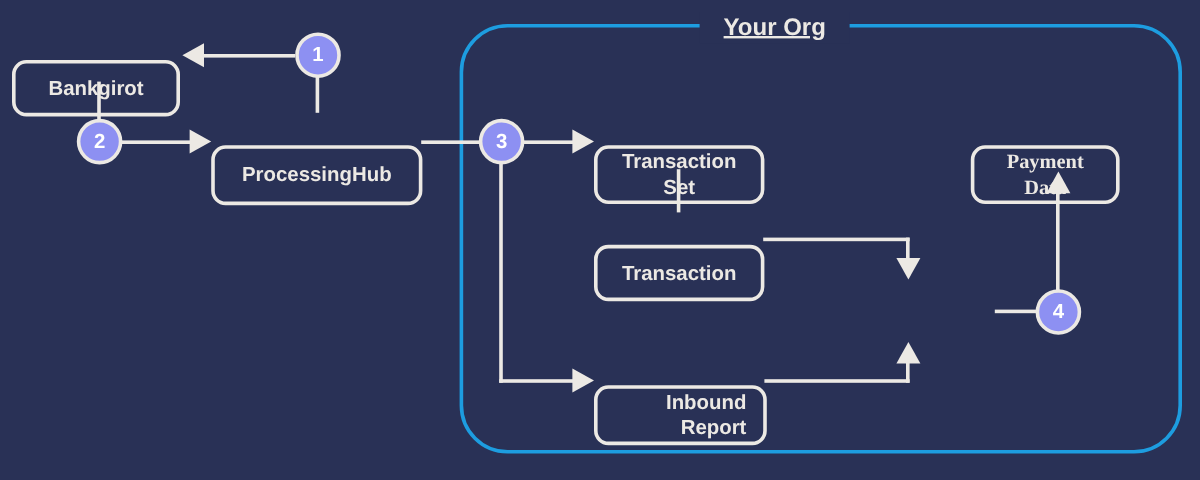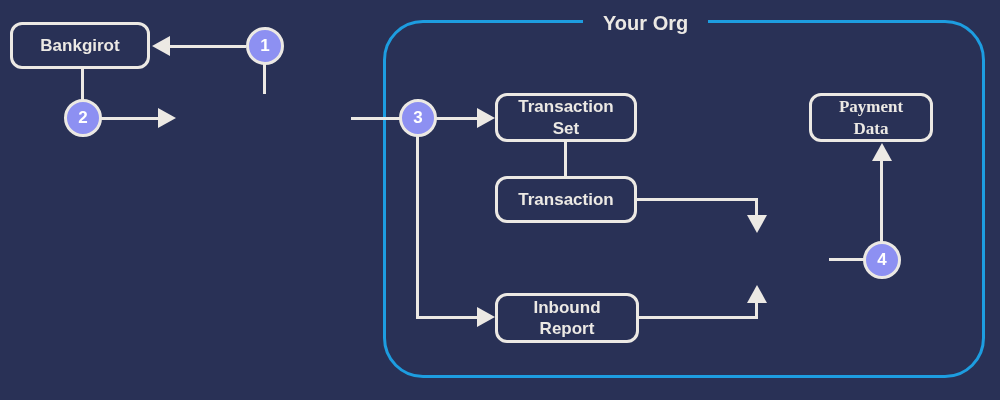--- a/index.html
+++ b/index.html
@@ -28,20 +28,21 @@
     display:flex;
     align-items:center;
     justify-content:center;
     text-align:center;
     color:var(--stroke);
     font-weight:bold;
     font-size:17px;
     line-height:1.25;
     padding:16px 14px;
     z-index:3;
+    margin-top:28px;
   }
   .badge{
     position:absolute;
     box-sizing:border-box;
     width:38px;
     height:38px;
     border:3px solid var(--stroke);
     border-radius:50%;
     background:var(--lavender);
     color:#ffffff;
@@ -94,29 +95,30 @@
   .org-title{
     position:absolute;
     top:-13px; left:197px;
     padding:0 20px;
     background:var(--bg);
     color:var(--stroke);
     font-size:20px;
     font-weight:bold;
     line-height:26px;
     white-space:nowrap;
+    text-decoration:underline;
   }
   
   .n-bankgirot       {left:10px;  top:22px;  width:140px; height:47px;}
   .n-processing-hub  {left:176px; top:93px;  width:176px; height:50px;}
   .n-transaction-set {left:495px; top:93px;  width:142px; height:49px;}
   .n-transaction     {left:495px; top:176px; width:142px; height:47px;}
   .n-payment-data    {left:809px; top:93px;  width:124px; height:49px;font-family:Liberation Serif, serif;}
   .n-guided-matching {left:686px; top:234px; width:144px; height:50px;}
-  .n-inbound-report  {left:495px; top:293px; width:144px; height:50px;}
+  .n-inbound-report  {left:495px; top:293px; width:144px; height:50px;text-align:right;}
   
   .b-1{left:246px; top:27px;}
   .b-2{left:64px;  top:99px;}
   .b-3{left:399px; top:99px;}
   .b-4{left:863px; top:241px;}
 </style>
 </head>
 <body>
 
 <div class="stage">
@@ -145,20 +147,23 @@
   <div class="arrow right" style="left:158px;top:108px;"></div>
   <div class="arrow right" style="left:477px;top:108px;"></div>
   <div class="arrow right" style="left:477px;top:307px;"></div>
   <div class="arrow down" style="left:747px;top:215px;"></div>
   <div class="arrow up" style="left:747px;top:285px;"></div>
   <div class="arrow up" style="left:872px;top:143px;"></div>
 
   <div class="node n-bankgirot">
     <span>Bankgirot</span>
   </div>
+  <div class="node n-processing-hub">
+    <span>ProcessingHub</span>
+  </div>
   <div class="node n-transaction">
     <span>Transaction</span>
   </div>
   <div class="node n-transaction-set">
     <span>Transaction Set</span>
   </div>
   <div class="node n-payment-data">
     <span>Payment Data</span>
   </div>
   <div class="node n-inbound-report">

